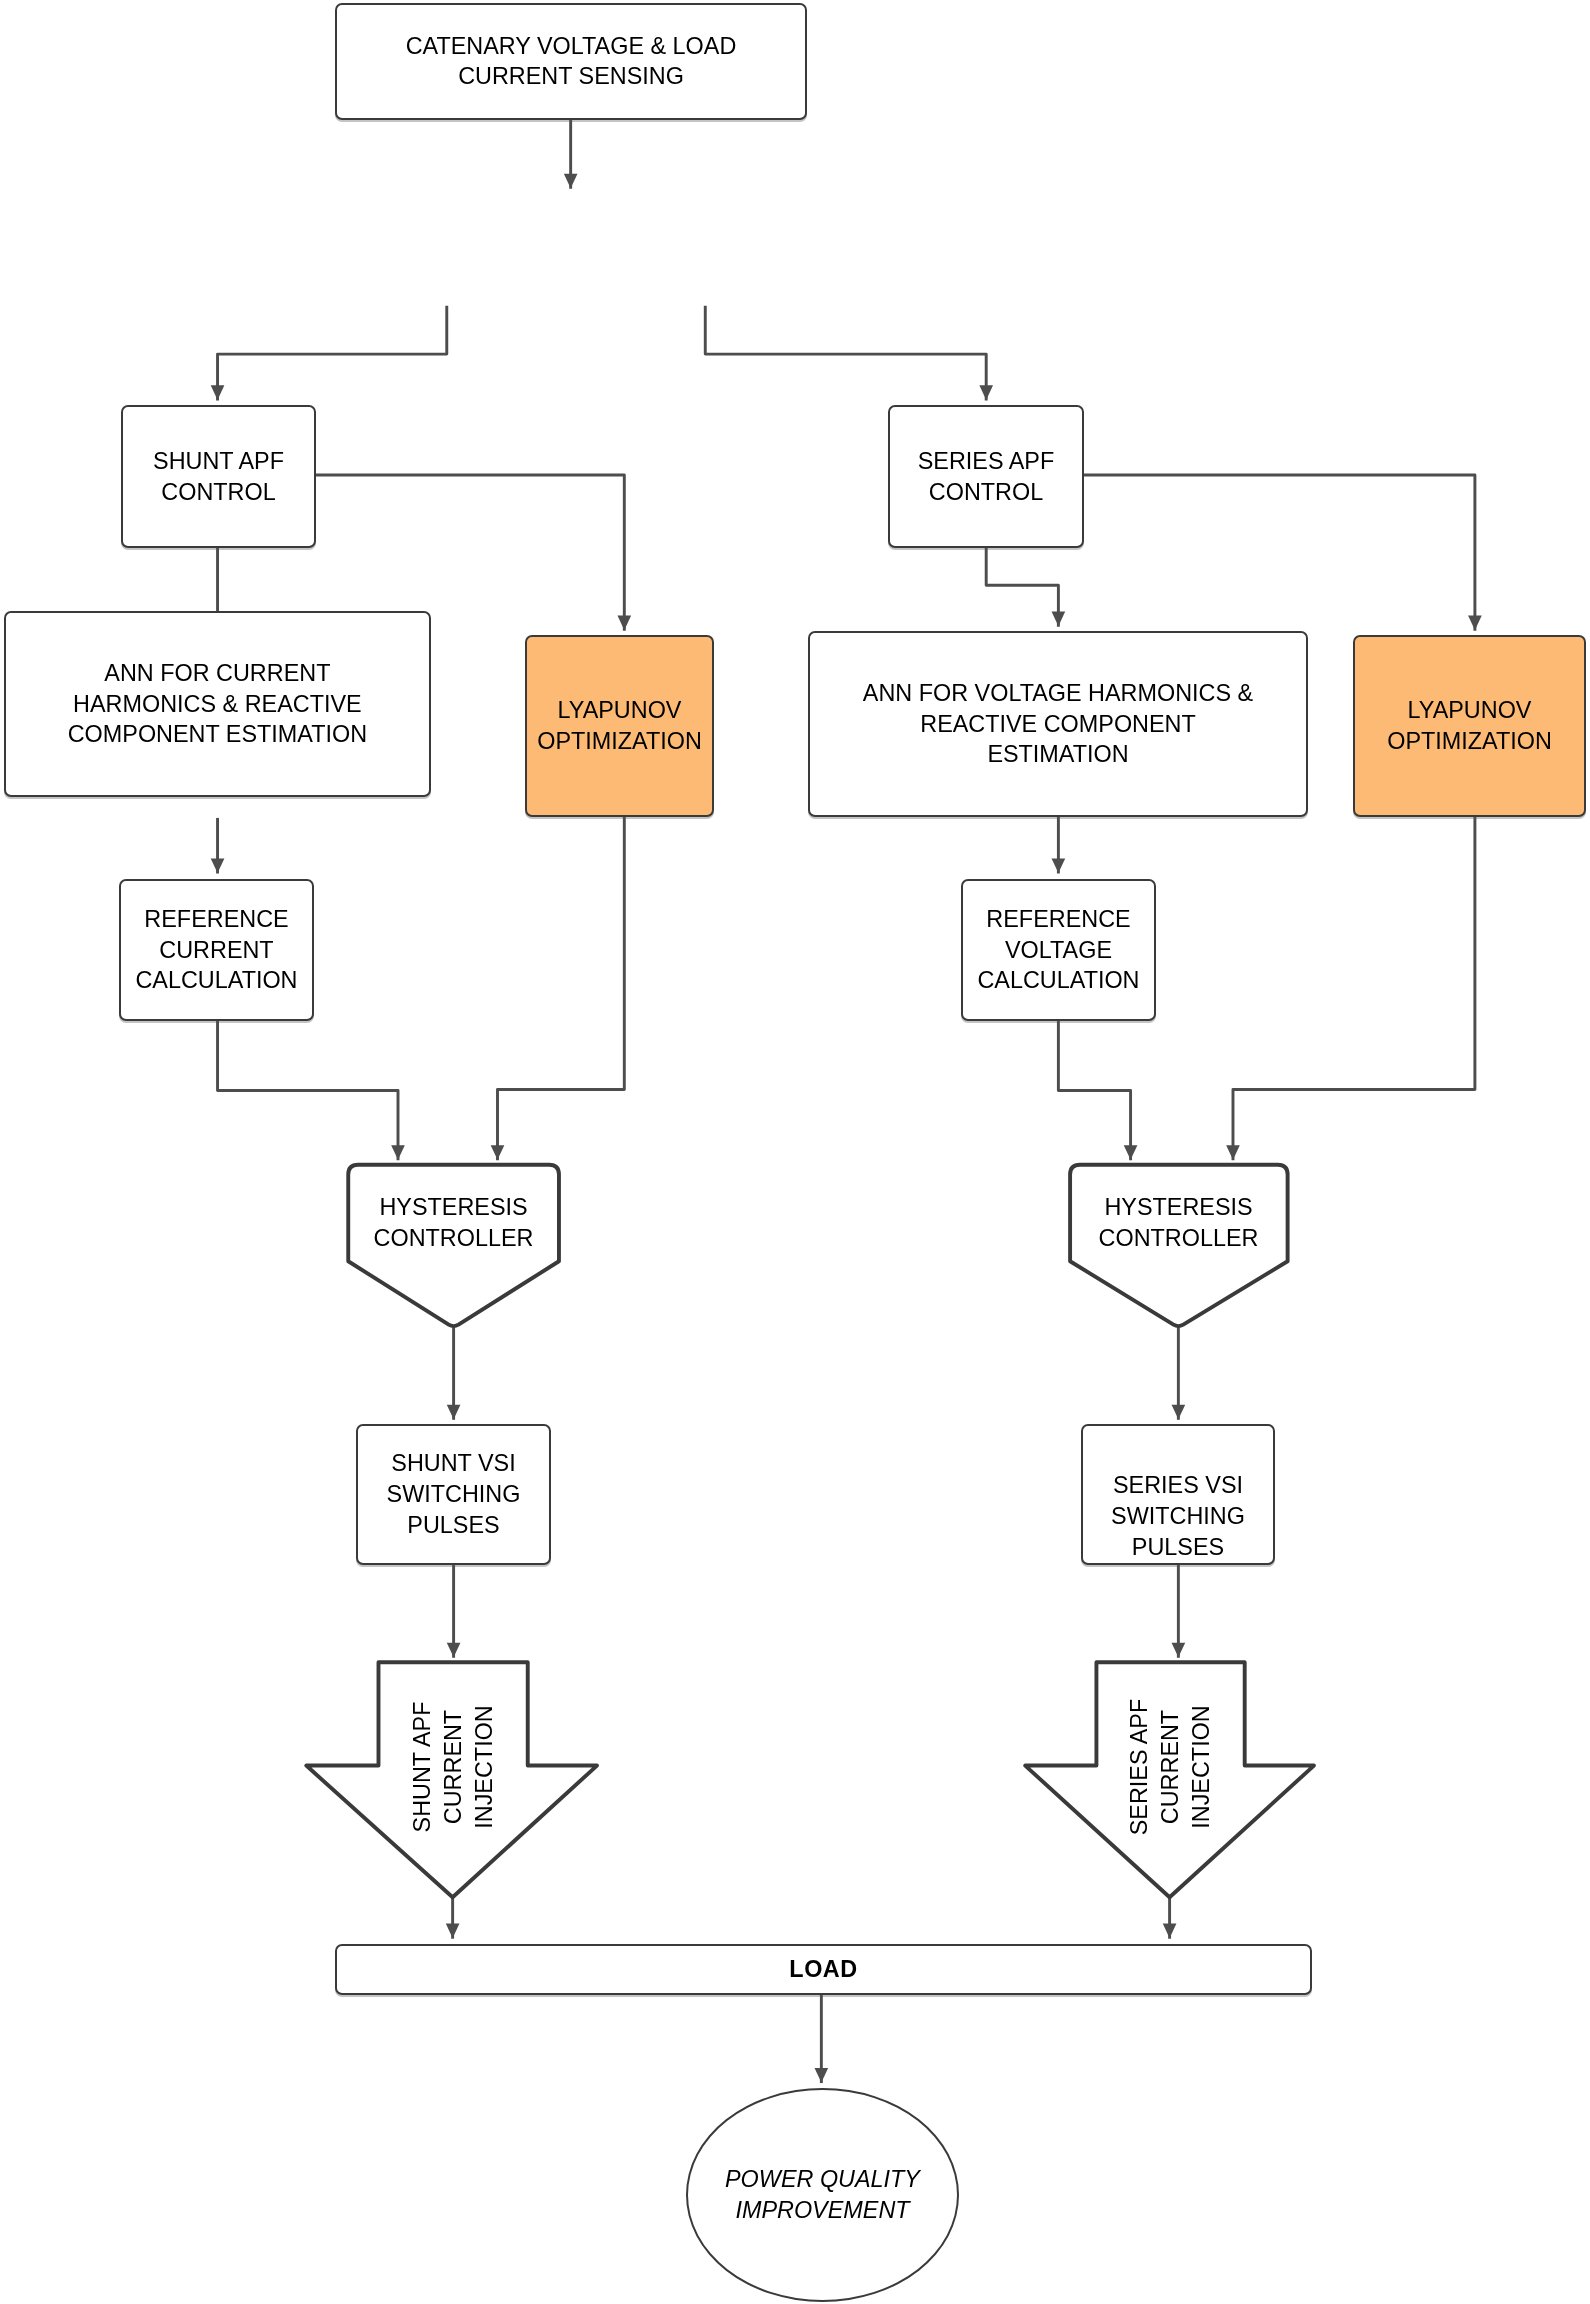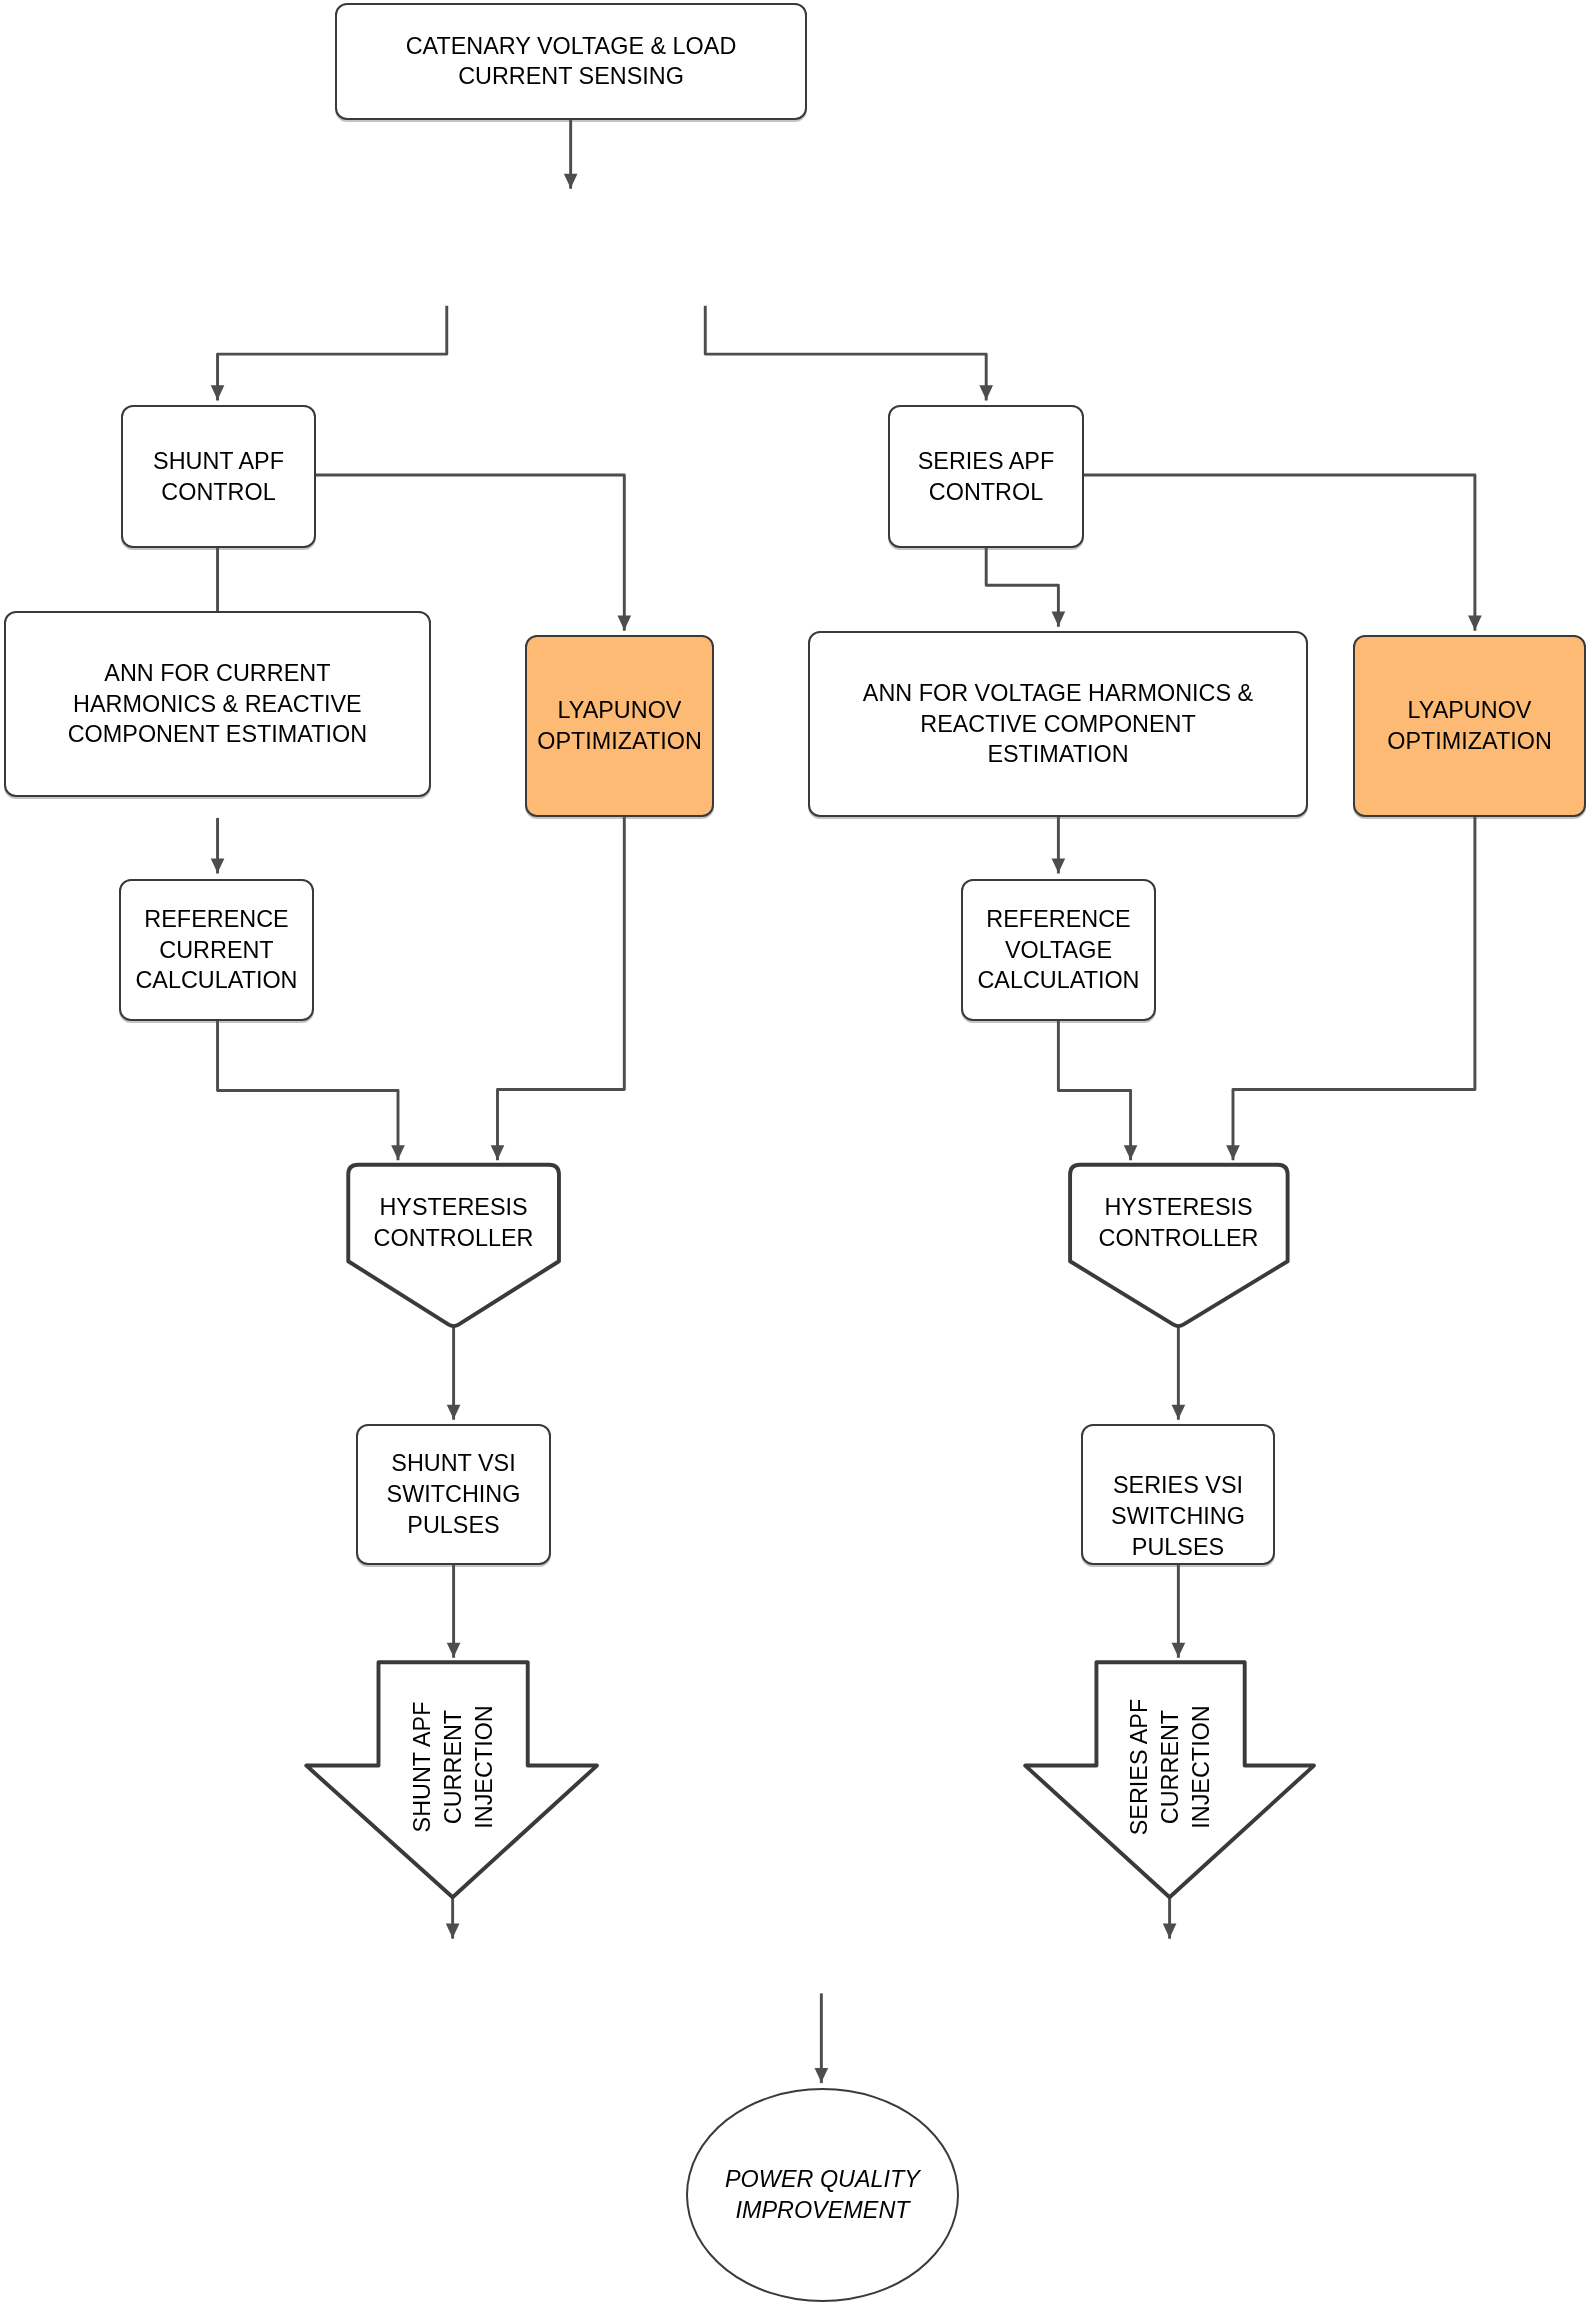--- a/index.html
+++ b/index.html
@@ -3,21 +3,21 @@
 <meta charset="utf-8">
 <style>
   html,body{margin:0;padding:0;background:#ffffff;}
   .canvas{
     position:relative;width:1591px;height:2305px;background:#ffffff;
     font-family:"Liberation Sans",sans-serif;color:#000000;overflow:hidden;
   }
   svg.wires{position:absolute;left:0;top:0;}
   .node{
     position:absolute;box-sizing:border-box;
-    background:#ffffff;border:2.9px solid #3a3a3a;border-radius:12px;
+    background:#ffffff;border:2.9px solid #3a3a3a;border-radius:7px;
     display:flex;align-items:center;justify-content:center;text-align:center;
     font-size:23.4px;line-height:1.32;white-space:pre-line;
     box-shadow:0 2px 0 rgba(85,85,85,.35);
   }
   .node.gray{background:#fdba74;}
   .node.load-bar{font-weight:bold;letter-spacing:0.5px;}
   .node.ellipse{border-radius:50%;box-shadow:none;font-style:italic;}
   .shape-label{
     position:absolute;display:flex;align-items:center;justify-content:center;
     text-align:center;font-size:23.4px;line-height:1.32;white-space:pre-line;
@@ -137,20 +137,23 @@
   </div>
 
   <div class="shape-label rot" style="left:453px;top:1767px;width:195px;height:127px;">SHUNT APF
 CURRENT
 INJECTION</div>
 
   <div class="shape-label rot" style="left:1170px;top:1767px;width:195px;height:127px;">SERIES APF
 CURRENT
 INJECTION</div>
 
+  <div class="node load-bar" style="left:335px;top:1944px;width:977px;height:51px;">
+    <span class="lbl">LOAD</span>
+  </div>
 
   <div class="node ellipse" style="left:686px;top:2088px;width:273px;height:214px;">
     <span class="lbl">POWER QUALITY
 IMPROVEMENT</span>
   </div>
 
 </div>
 
 
 </body></html>

